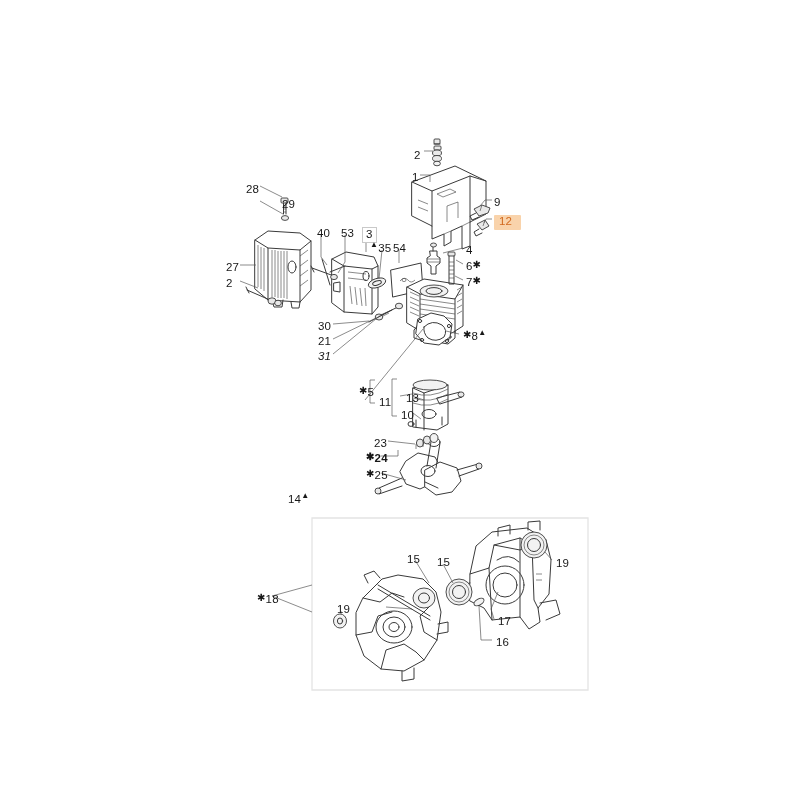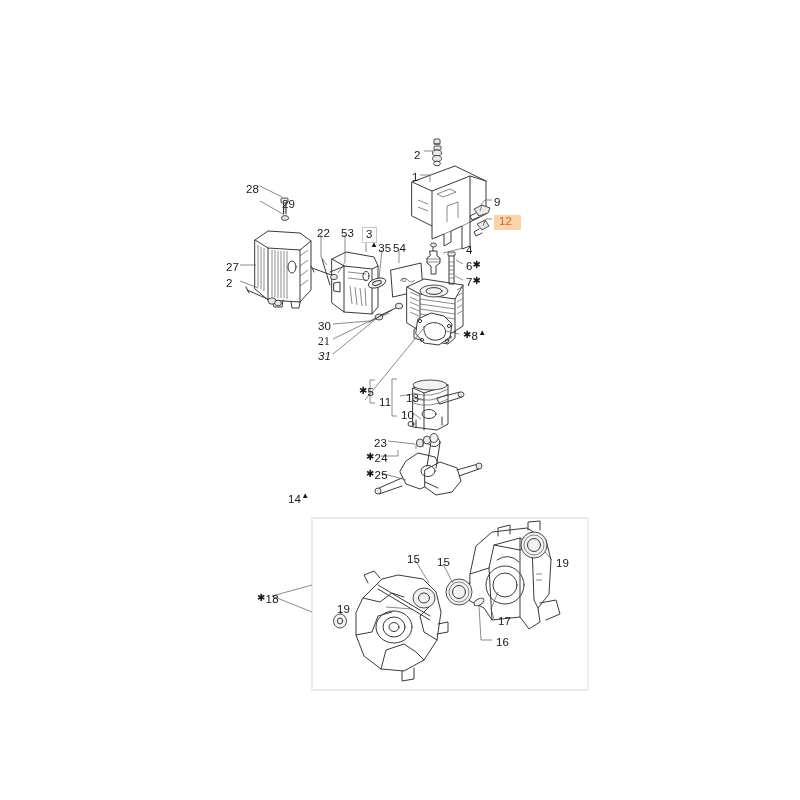--- a/index.html
+++ b/index.html
@@ -362,38 +362,38 @@
 
   <div id="labels">
       <div class="lbl" style="left: 414px; top: 150px;"><span>2</span></div>
       <div class="lbl" style="left: 412px; top: 172px;"><span>1</span></div>
       <div class="lbl" style="left: 494px; top: 197px;"><span>9</span></div>
       <div class="lbl hl" style="left: 494px; top: 215px;"><span>12</span></div>
       <div class="lbl" style="left: 246px; top: 184px;"><span>28</span></div>
       <div class="lbl" style="left: 246px; top: 199px; margin-left: 36px;"><span>29</span></div>
       <div class="lbl" style="left: 226px; top: 262px;"><span>27</span></div>
       <div class="lbl" style="left: 226px; top: 278px;"><span>2</span></div>
-      <div class="lbl" style="left: 317px; top: 228px;"><span>22</span></div>
+      <div class="lbl" style="left: 317px; top: 228px;"><span>40</span></div>
       <div class="lbl" style="left: 341px; top: 228px;"><span>53</span></div>
       <div class="lbl boxed" style="left: 362px; top: 227px;"><span>3</span></div>
       <div class="lbl" style="left: 370px; top: 243px;"><span class="tri">▲</span><span>35</span></div>
       <div class="lbl" style="left: 393px; top: 243px;"><span>54</span></div>
       <div class="lbl" style="left: 318px; top: 321px;"><span>30</span></div>
-      <div class="lbl" style="left: 318px; top: 336px; font-family: Liberation Serif, serif;"><span>21</span></div>
+      <div class="lbl" style="left: 318px; top: 336px;"><span>21</span></div>
       <div class="lbl" style="left: 318px; top: 351px; font-style: italic;"><span>31</span></div>
       <div class="lbl" style="left: 466px; top: 245px;"><span>4</span></div>
       <div class="lbl" style="left: 466px; top: 261px;"><span>6</span><span class="star">✱</span></div>
       <div class="lbl" style="left: 466px; top: 277px;"><span>7</span><span class="star">✱</span></div>
       <div class="lbl" style="left: 463px; top: 331px;"><span class="star">✱</span><span>8</span><span class="tri">▲</span></div>
       <div class="lbl" style="left: 359px; top: 387px;"><span class="star">✱</span><span>5</span></div>
       <div class="lbl" style="left: 379px; top: 397px;"><span>11</span></div>
       <div class="lbl" style="left: 406px; top: 393px;"><span>13</span></div>
       <div class="lbl" style="left: 401px; top: 410px;"><span>10</span></div>
       <div class="lbl" style="left: 374px; top: 438px;"><span>23</span></div>
-      <div class="lbl" style="left: 366px; top: 453px;"><span class="star">✱</span><span>24</span></div>
+      <div class="lbl" style="left: 366px; top: 453px; font-weight: bold;"><span class="star">✱</span><span>24</span></div>
       <div class="lbl" style="left: 366px; top: 470px;"><span class="star">✱</span><span>25</span></div>
       <div class="lbl" style="left: 288px; top: 494px;"><span>14</span><span class="tri">▲</span></div>
       <div class="lbl" style="left: 257px; top: 594px;"><span class="star">✱</span><span>18</span></div>
       <div class="lbl" style="left: 407px; top: 554px;"><span>15</span></div>
       <div class="lbl" style="left: 437px; top: 557px;"><span>15</span></div>
       <div class="lbl" style="left: 556px; top: 558px;"><span>19</span></div>
       <div class="lbl" style="left: 337px; top: 604px;"><span>19</span></div>
       <div class="lbl" style="left: 498px; top: 616px;"><span>17</span></div>
       <div class="lbl" style="left: 496px; top: 637px;"><span>16</span></div>
     </div>

